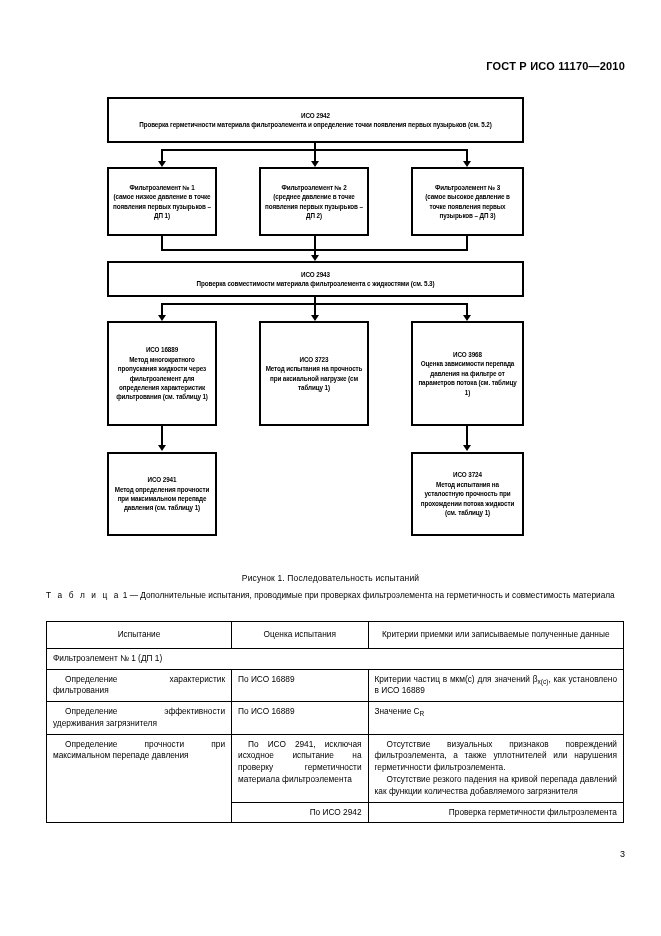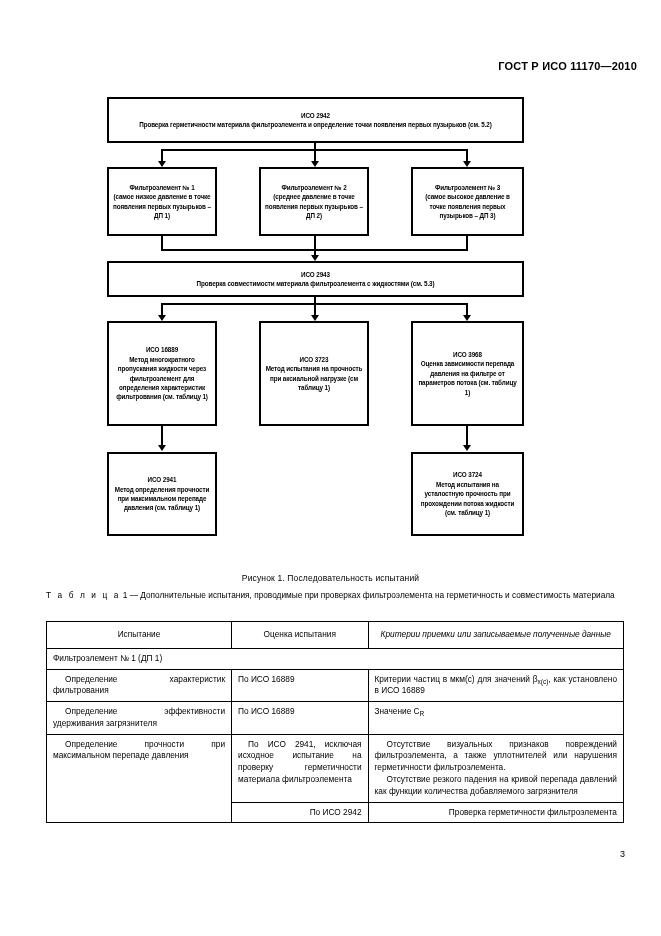--- a/index.html
+++ b/index.html
@@ -13,21 +13,21 @@
     position: relative;
     font-family: "Liberation Sans", sans-serif;
     color: #000000;
     overflow: hidden;
   }
 
   
   .page-header {
     position: absolute;
     top: 60px;
-    right: 24px;
+    right: 36px;
     font-size: 11px;
     font-weight: bold;
     letter-spacing: 0.2px;
     white-space: nowrap;
   }
 
   
   .flow {
     position: absolute;
     left: 0;
@@ -106,21 +106,21 @@
     vertical-align: top;
     font-weight: normal;
   }
   table.main th {
     text-align: center;
     vertical-align: middle;
     padding: 7px 6px;
   }
   .col-a { width: 185px; }
   .col-b { width: 130px; }
-  .col-c { width: 263px; font-style: italic; }
+  .col-c { width: 263px; }
 
   .cell-just { text-align: justify; text-indent: 12px; }
   .cell-c { text-align: justify; }
   .cell-c p { margin: 0; text-indent: 12px; }
   .cell-b { text-align: justify; text-indent: 10px; }
   .section-row td { padding: 5px 6px 5px 10px; }
   .center { text-align: right; text-indent: 0; }
   sub { font-size: 6.5px; vertical-align: baseline; position: relative; top: 2px; }
 
   .page-number {

